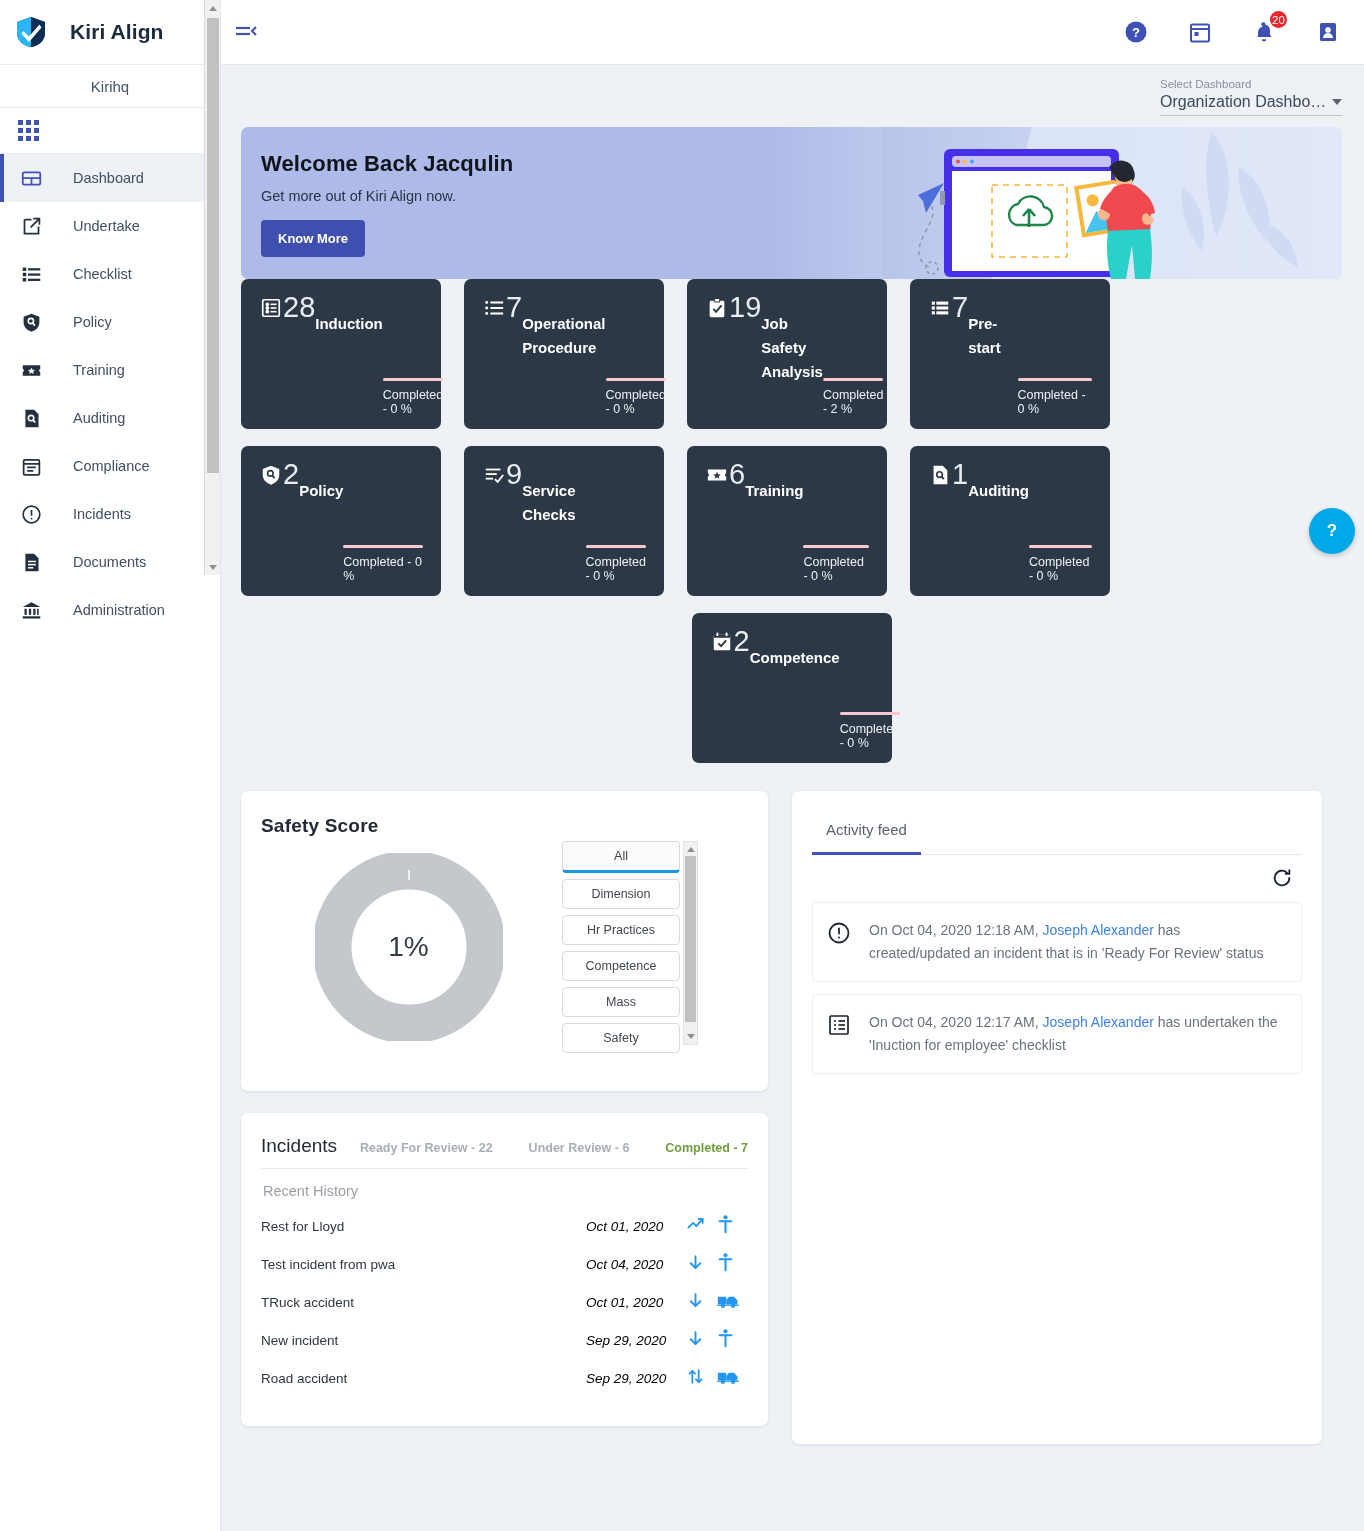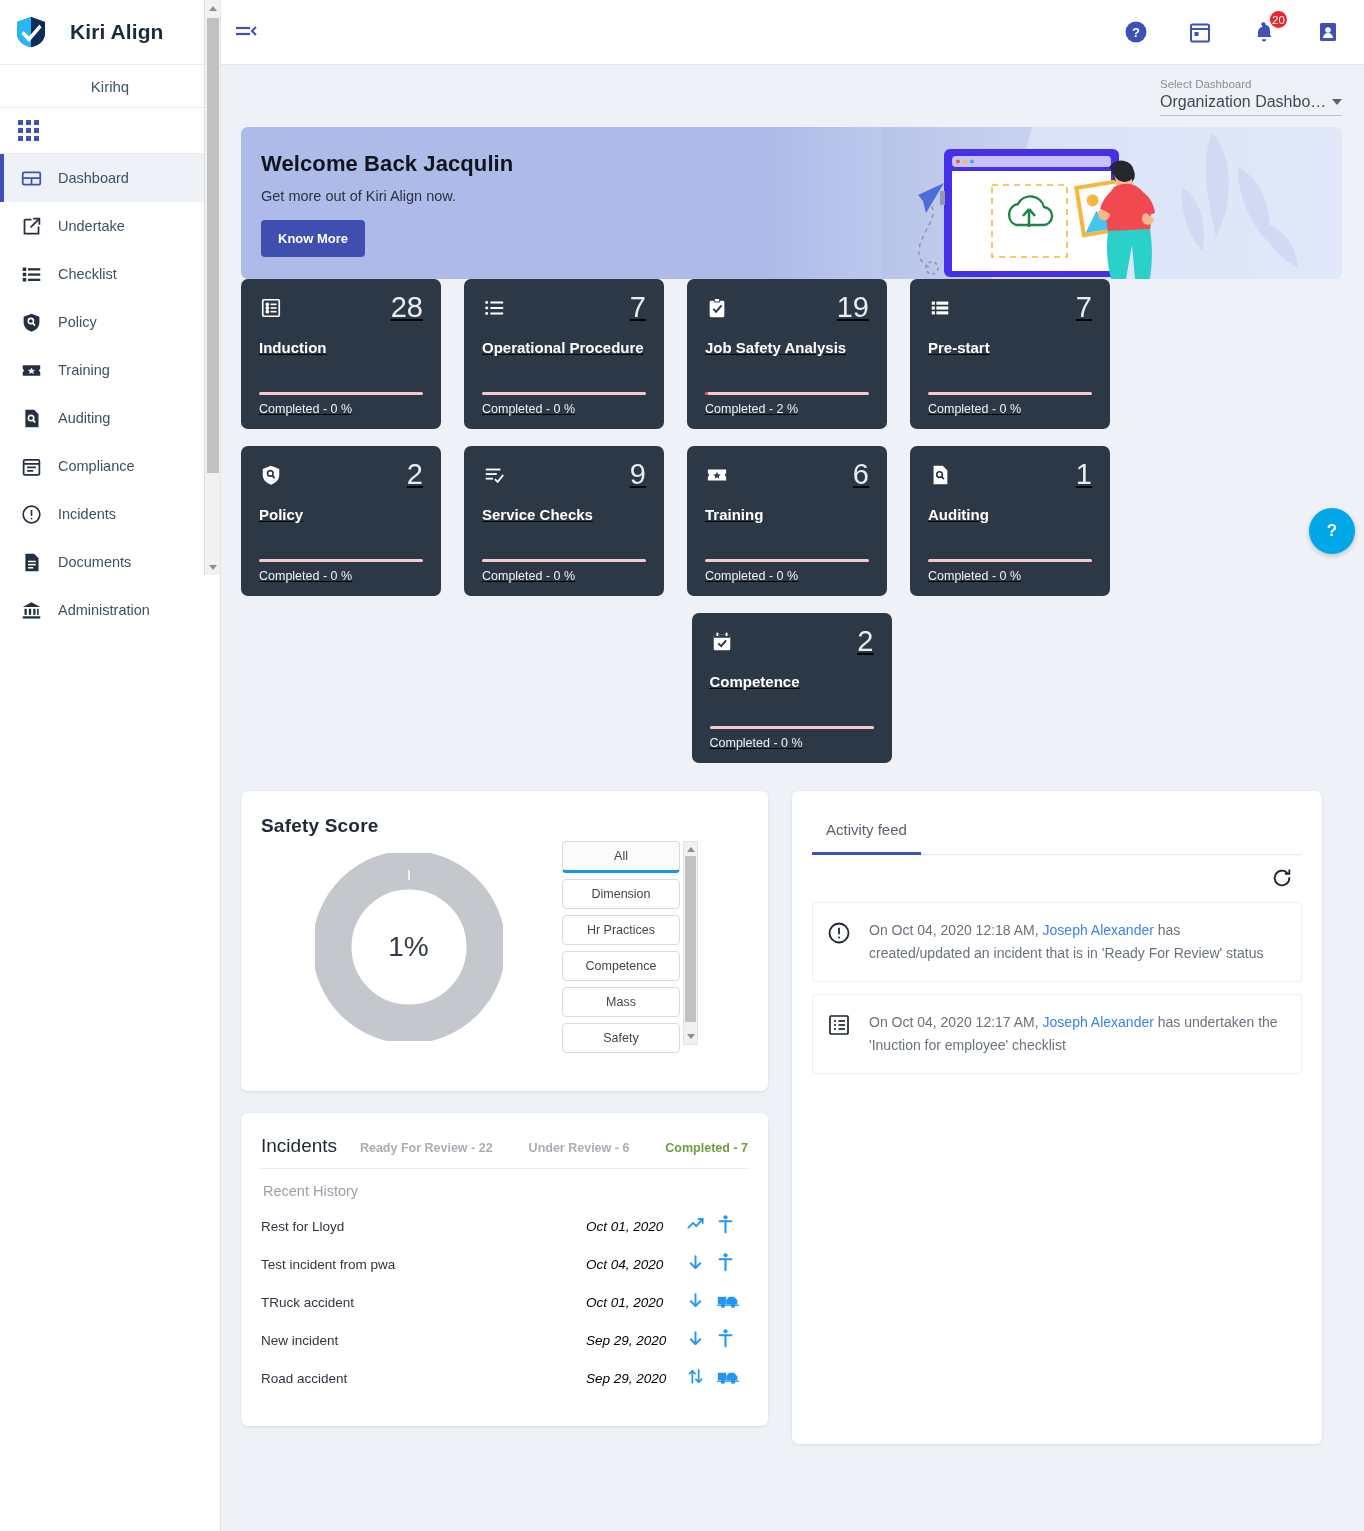--- a/index.html
+++ b/index.html
@@ -40,21 +40,21 @@
     height: 48px; display: flex; align-items: center; gap: 16px;
     padding-left: 20px; cursor: pointer; position: relative;
     font-size: 14.5px; color: #3e5062;
   }
   .nav-item.active { background: #eef2f7; }
   .nav-item.active::before {
     content: ""; position: absolute; left: 0; top: 0; bottom: 0; width: 4px; background: #3f51b5;
   }
   .nav-item .ico { width: 22px; height: 22px; flex: 0 0 22px; display: flex; align-items: center; justify-content: center; }
   .nav-item .ico svg { display: block; }
-  .nav-label { white-space: nowrap; }
+  .nav-label { white-space: nowrap; margin-left: 15px; }
 
   
   .sb-scroll {
     position: absolute; right: 0; top: 0; width: 16px; height: 575px;
     background: #f1f1f1; border-left: 1px solid #dcdcdc;
   }
   .sb-arrow-up, .sb-arrow-down {
     position: absolute; left: 0; width: 16px; height: 16px; display: flex;
     align-items: center; justify-content: center;
   }
@@ -116,22 +116,22 @@
   .act-head {
     display: flex; align-items: center; justify-content: space-between;
     margin-top: 16px; margin-bottom: 14px;
   }
   .act-title { font-size: 18px; color: #1d2430; }
   .view-less { font-size: 12.5px; color: #3a4350; cursor: pointer; }
 
   .cards-row { display: flex; gap: 23px; margin-bottom: 17px; }
   .card {
     width: 200px; height: 150px; background: #2d3846; border-radius: 7px;
-    padding: 17px 18px 13px 18px; display: flex; flex-direction: column;
-    cursor: pointer; position: relative; text-decoration: underline;
+    padding: 17px 18px 13px 18px; display: flex; flex-direction: row;
+    cursor: pointer; position: relative;
   }
   .card-top { display: flex; align-items: flex-start; justify-content: space-between; }
   .card-icon { width: 24px; height: 24px; display: flex; align-items: center; justify-content: center; }
   .card-count { font-size: 29px; color: #e9edf2; line-height: 22px; font-weight: 300; }
   .card-name { font-size: 15px; font-weight: bold; color: #fff; margin-top: 16px; line-height: 24px; }
   .card-foot { margin-top: auto; }
   .bar-track { height: 3px; background: #f8c8cf; border-radius: 2px; position: relative; overflow: hidden; }
   .bar-fill { position: absolute; left: 0; top: 0; bottom: 0; background: #e8505b; }
   .card-completed { font-size: 12.5px; color: #eef1f5; margin-top: 7px; }
 

